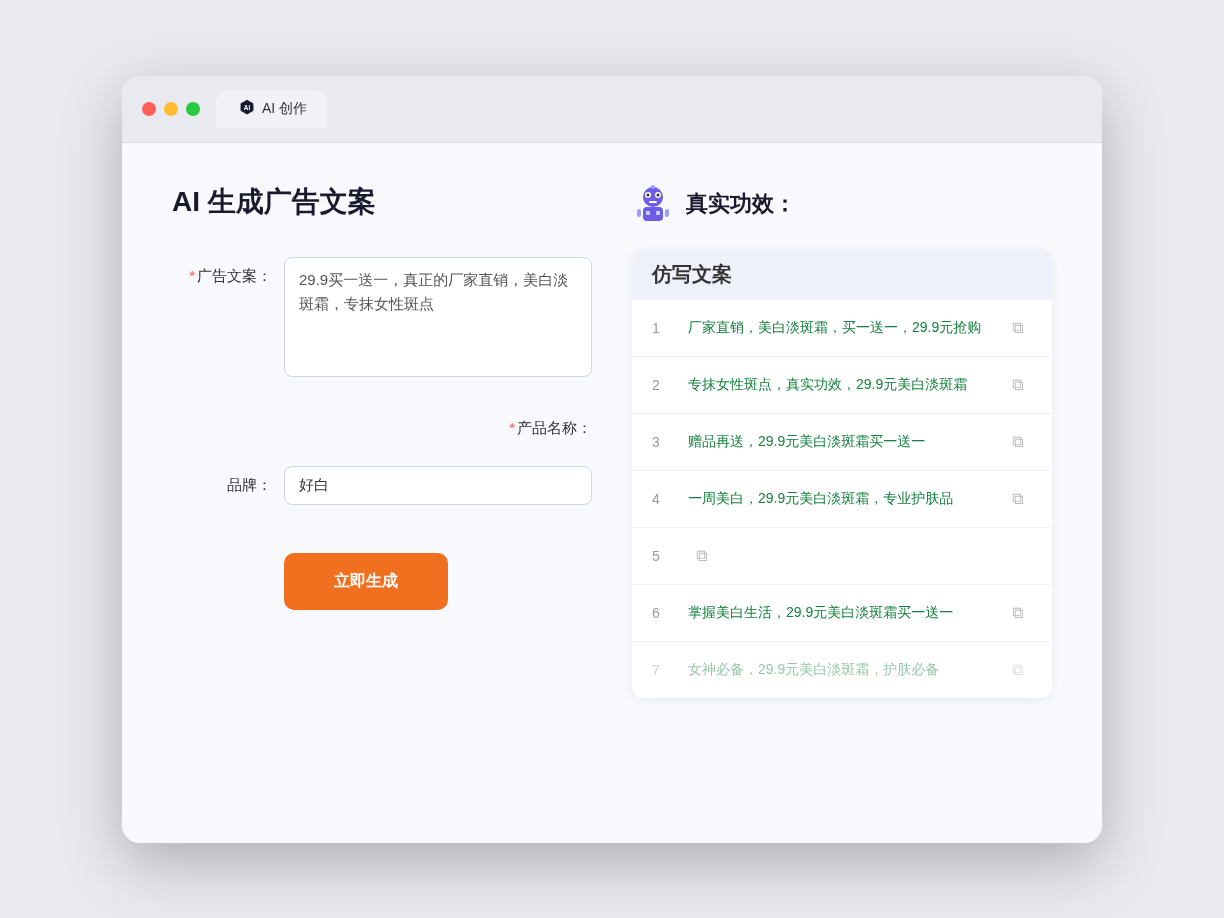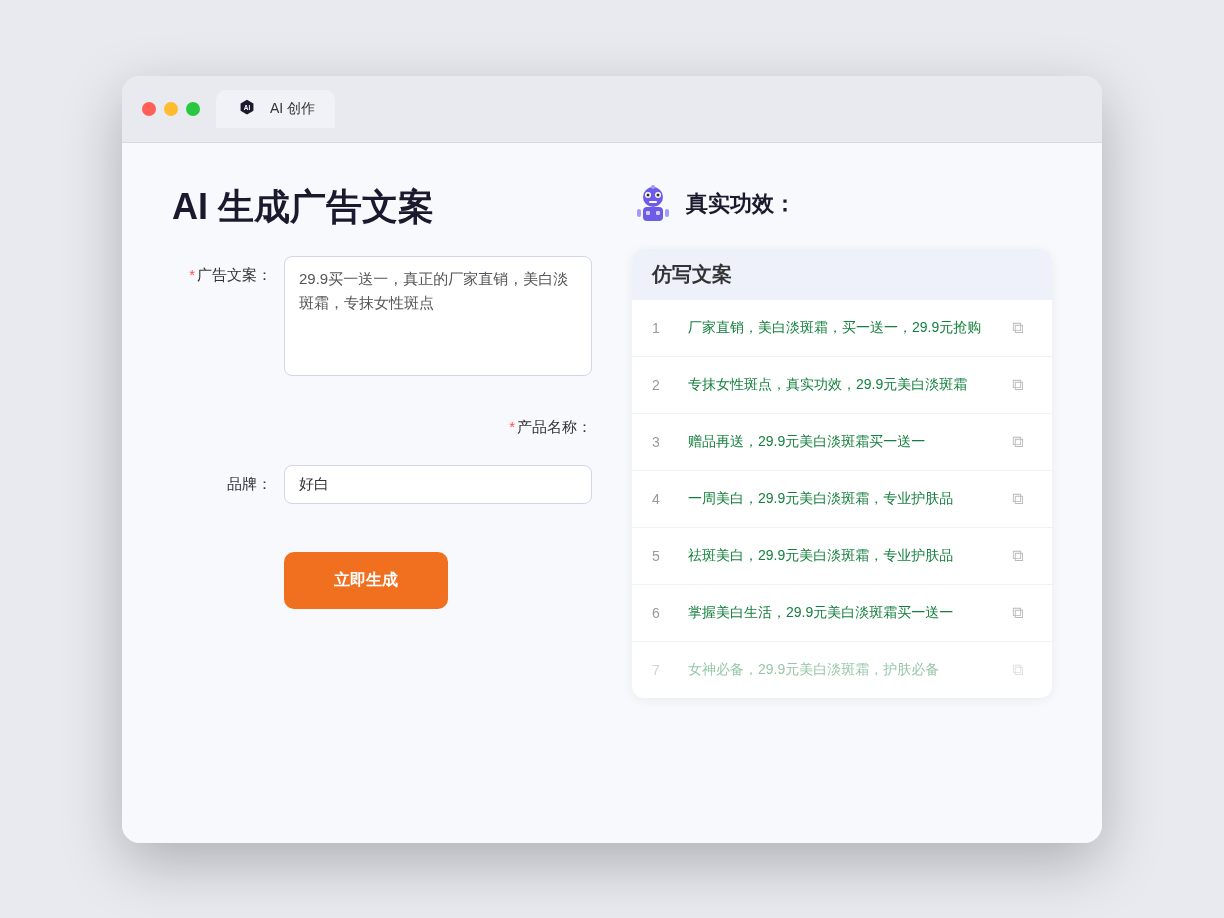--- a/index.html
+++ b/index.html
@@ -44,21 +44,21 @@
     .tl-red { background: #ff5f57; }
     .tl-yellow { background: #febc2e; }
     .tl-green { background: #28c840; }
 
     .tab {
       background: #f0f2f7;
       border-radius: 10px 10px 0 0;
       padding: 8px 20px;
       display: flex;
       align-items: center;
-      gap: 12px;
+      gap: 4px;
       font-size: 14px;
       color: #333;
     }
 
     .tab-icon {
       width: 22px;
       height: 22px;
     }
 
     .browser-content {
@@ -74,24 +74,24 @@
 
     .left-panel {
       flex: 0 0 420px;
     }
 
     .right-panel {
       flex: 1;
     }
 
     .page-title {
-      font-size: 36px;
+      font-size: 28px;
       font-weight: 700;
       color: #1a1a2e;
-      margin-bottom: 24px;
+      margin-bottom: 36px;
     }
 
     .form-row {
       display: flex;
       align-items: flex-start;
       margin-bottom: 28px;
       justify-content: flex-end;
     }
 
     .form-label {
@@ -337,21 +337,20 @@
               </div>
               <div class="result-item">
                 <span class="result-num">4</span>
                 <span class="result-text">一周美白，29.9元美白淡斑霜，专业护肤品</span>
                 <div class="copy-btn">
                   <span class="copy-icon">⧉</span>
                 </div>
               </div>
               <div class="result-item">
                 <span class="result-num">5</span>
-                <span class="result-text">祛斑美白，29.9元美白淡斑霜，专业护肤品</span>
                 <div class="copy-btn">
                   <span class="copy-icon">⧉</span>
                 </div>
               </div>
               <div class="result-item">
                 <span class="result-num">6</span>
                 <span class="result-text">掌握美白生活，29.9元美白淡斑霜买一送一</span>
                 <div class="copy-btn">
                   <span class="copy-icon">⧉</span>
                 </div>

